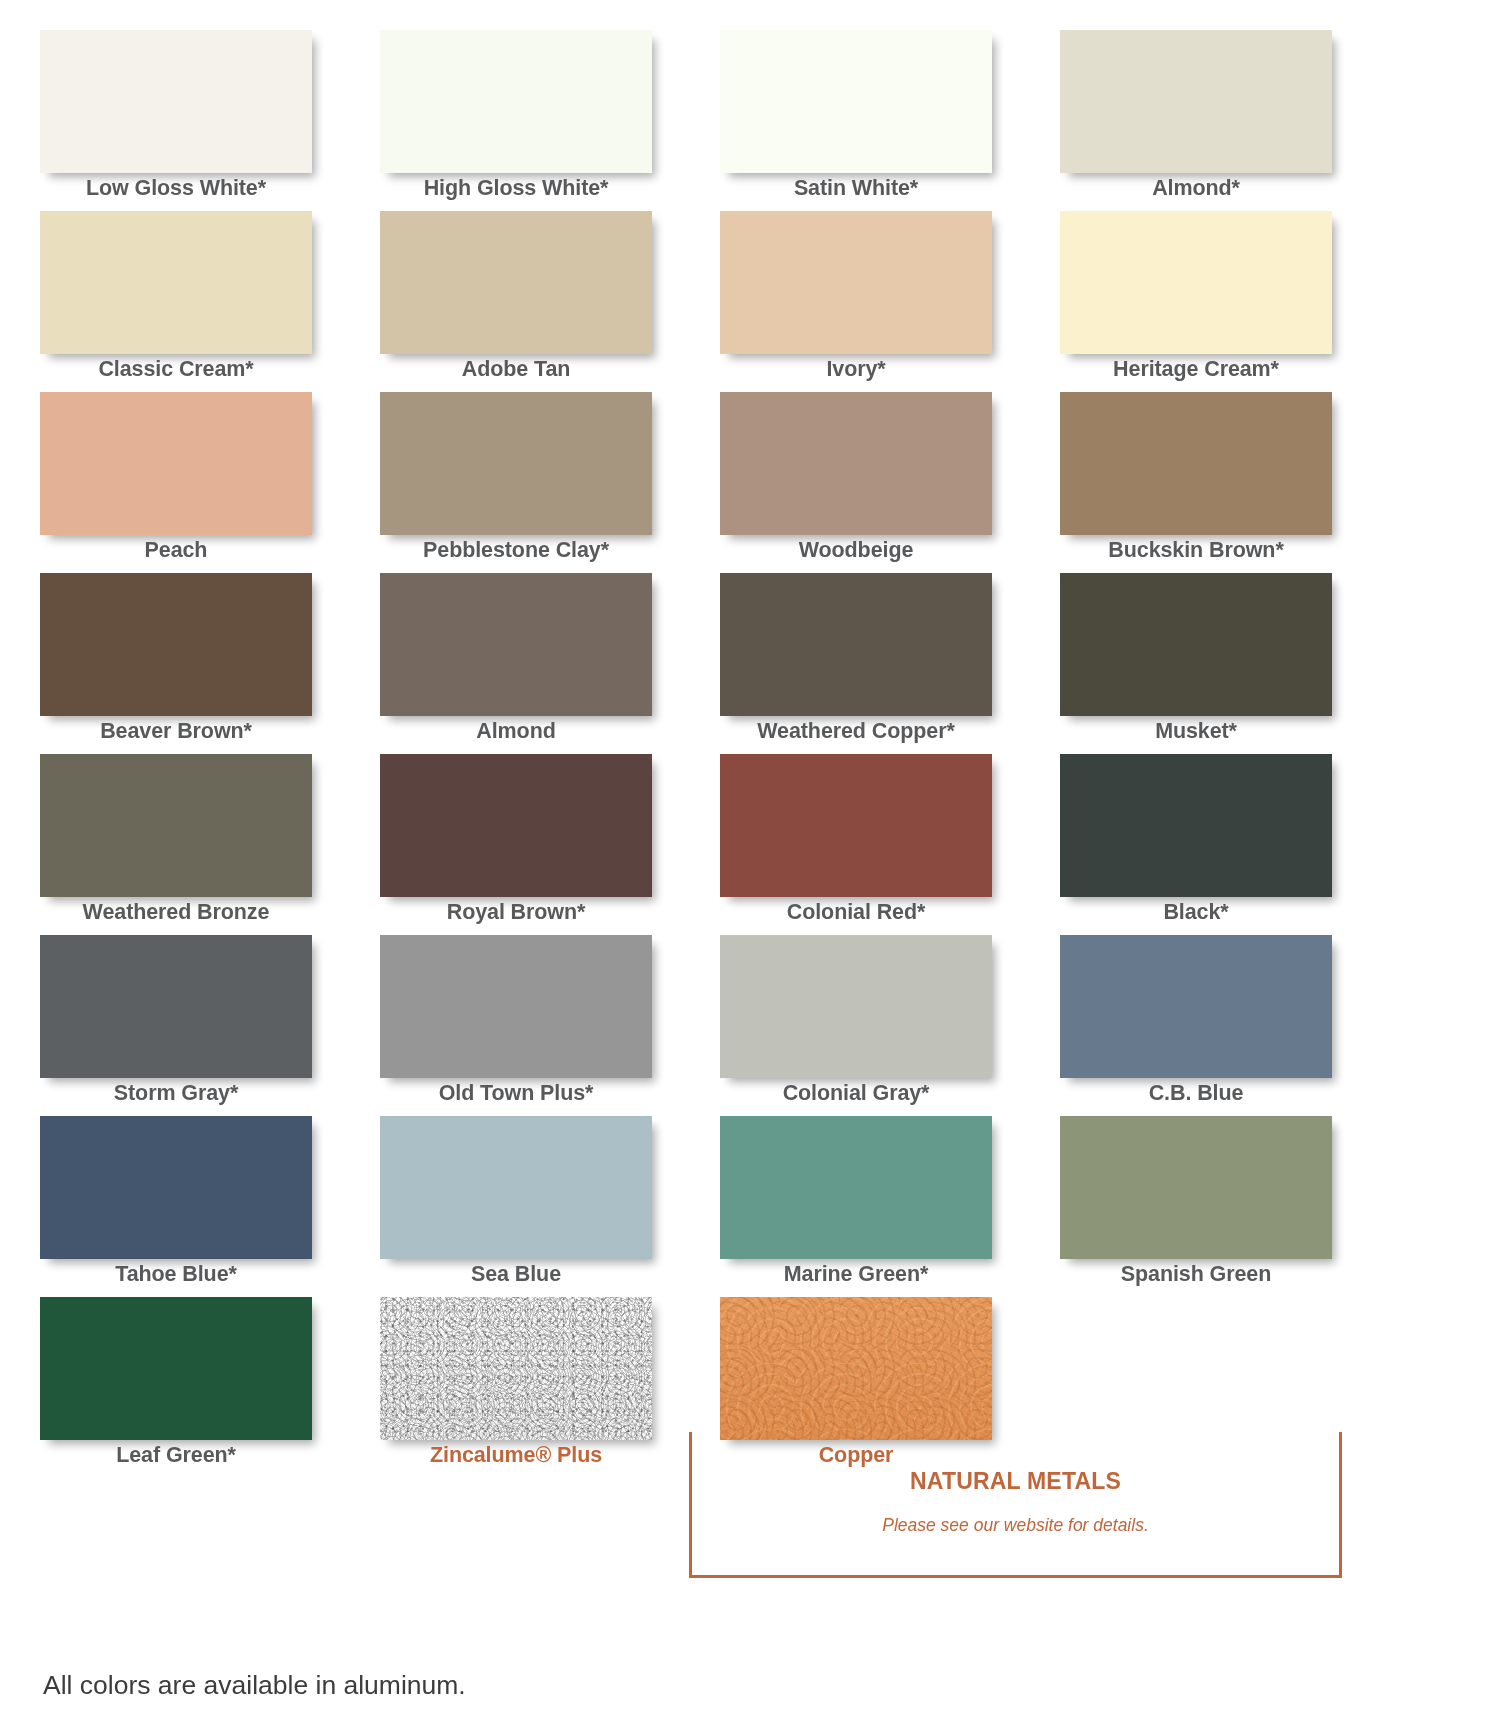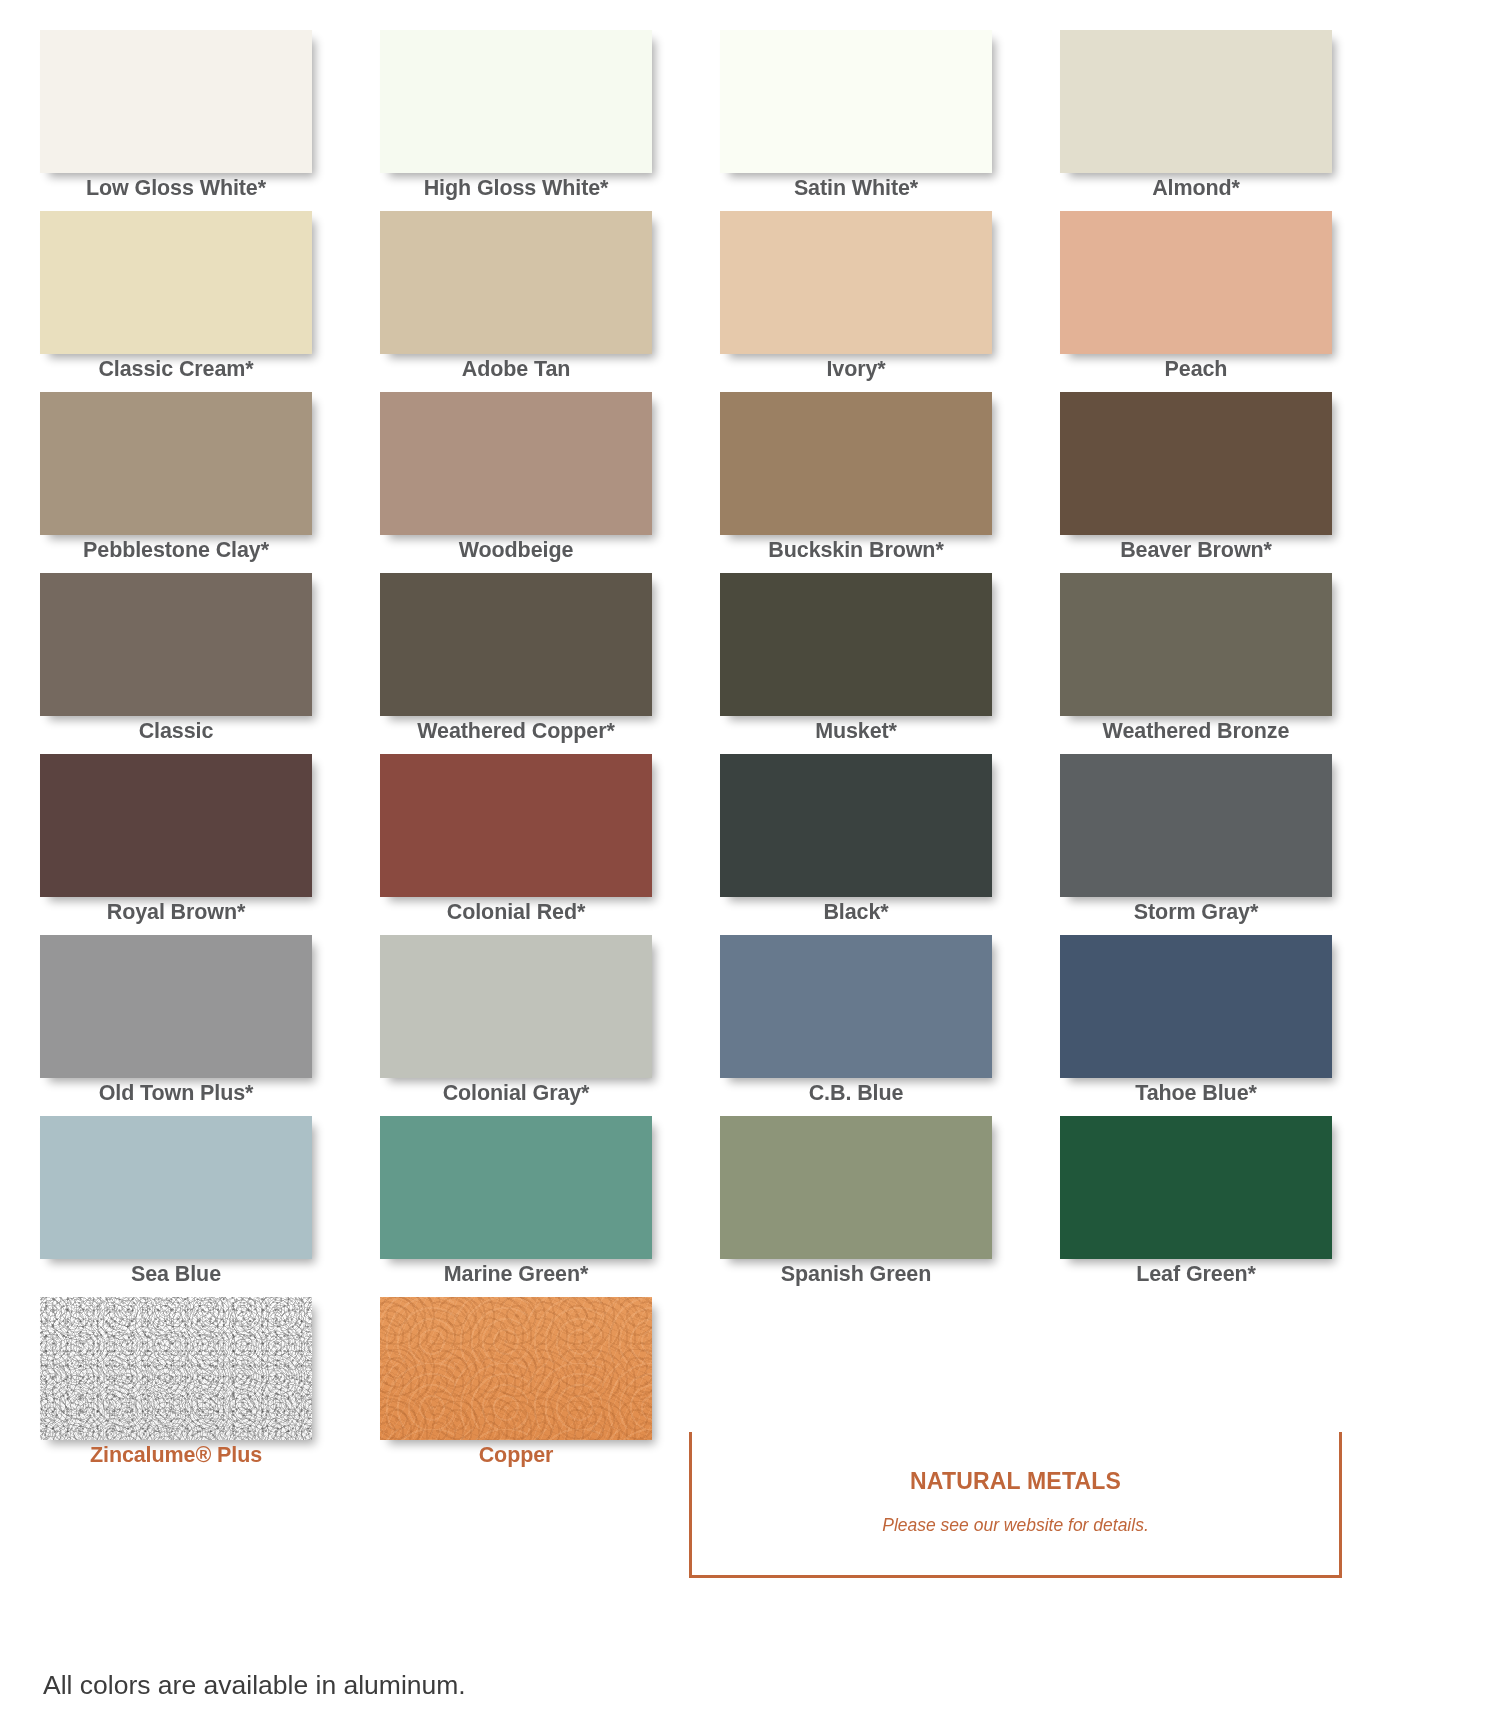--- a/index.html
+++ b/index.html
@@ -179,20 +179,24 @@
       </div>
       <div class="swatch-cell">
         <div class="swatch-chip" style="background: rgb(211, 195, 167);"></div>
         <div class="swatch-label">Adobe Tan</div>
       </div>
       <div class="swatch-cell">
         <div class="swatch-chip" style="background: rgb(230, 201, 171);"></div>
         <div class="swatch-label">Ivory*</div>
       </div>
       <div class="swatch-cell">
+        <div class="swatch-chip" style="background: rgb(252, 241, 205);"></div>
+        <div class="swatch-label">Heritage Cream*</div>
+      </div>
+      <div class="swatch-cell">
         <div class="swatch-chip" style="background: rgb(227, 178, 150);"></div>
         <div class="swatch-label">Peach</div>
       </div>
       <div class="swatch-cell">
         <div class="swatch-chip" style="background: rgb(166, 149, 127);"></div>
         <div class="swatch-label">Pebblestone Clay*</div>
       </div>
       <div class="swatch-cell">
         <div class="swatch-chip" style="background: rgb(174, 146, 129);"></div>
         <div class="swatch-label">Woodbeige</div>
@@ -200,21 +204,21 @@
       <div class="swatch-cell">
         <div class="swatch-chip" style="background: rgb(155, 128, 99);"></div>
         <div class="swatch-label">Buckskin Brown*</div>
       </div>
       <div class="swatch-cell">
         <div class="swatch-chip" style="background: rgb(101, 80, 63);"></div>
         <div class="swatch-label">Beaver Brown*</div>
       </div>
       <div class="swatch-cell">
         <div class="swatch-chip" style="background: rgb(117, 105, 95);"></div>
-        <div class="swatch-label">Classic</div>
+        <div class="swatch-label">Almond</div>
       </div>
       <div class="swatch-cell">
         <div class="swatch-chip" style="background: rgb(94, 86, 74);"></div>
         <div class="swatch-label">Weathered Copper*</div>
       </div>
       <div class="swatch-cell">
         <div class="swatch-chip" style="background: rgb(75, 74, 61);"></div>
         <div class="swatch-label">Musket*</div>
       </div>
       <div class="swatch-cell">

